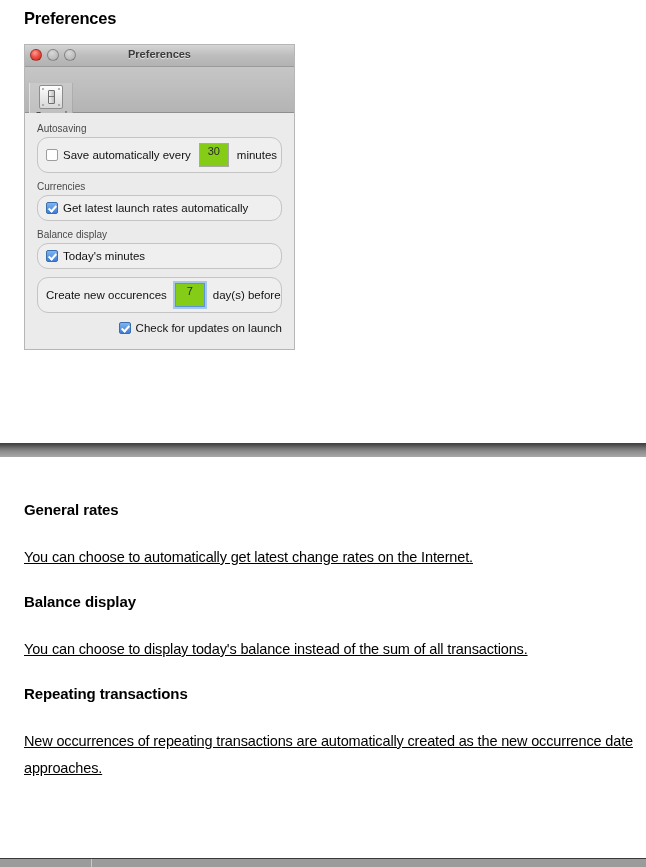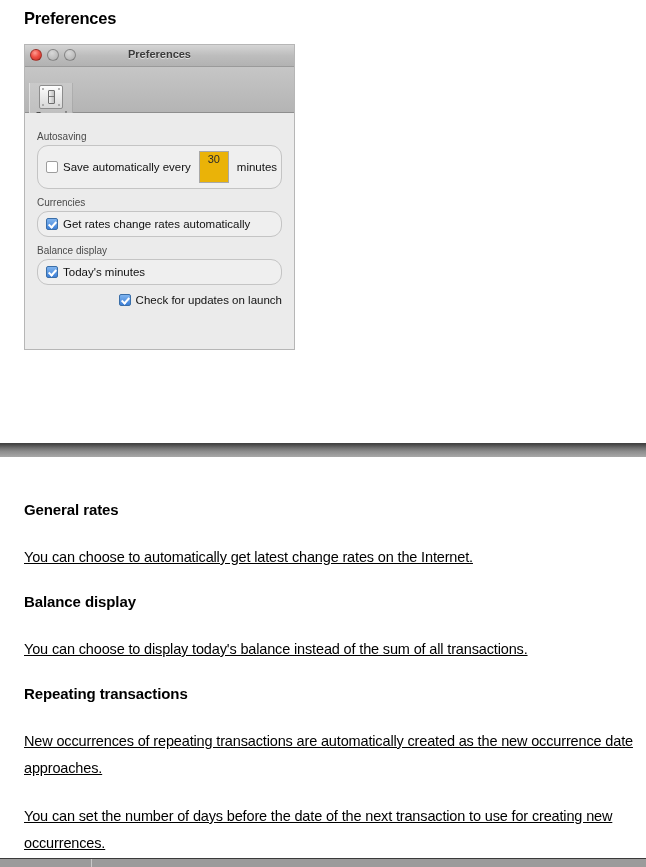--- a/index.html
+++ b/index.html
@@ -154,21 +154,20 @@
     height: 235px;
     padding: 10px 12px 0 12px;
     box-sizing: border-box;
   }
 
   .group-label {
     font-size: 10px;
     color: #4a4a4a;
     margin-bottom: 2px;
     line-height: 12px;
-    margin-top: 8px;
   }
   .group-box {
     border: 1px solid #c4c4c4;
     background: #efefef;
     border-radius: 11px;
     padding: 5px 8px;
     box-sizing: border-box;
     display: flex;
     align-items: center;
     margin-bottom: 8px;
@@ -205,22 +204,22 @@
 
   .cb-label {
     font-size: 11.5px;
     color: #111111;
     line-height: 14px;
     white-space: nowrap;
   }
 
   .num-field {
     width: 30px;
-    height: 32px;
-    background: #eab308;
+    height: 24px;
+    background: #84cc16;
     border: 1px solid #a8a8a8;
     box-sizing: border-box;
     text-align: center;
     font-size: 11px;
     line-height: 14px;
     color: #2a2a2a;
     flex: none;
   }
   .num-field.focused {
     border: 1px solid #5a93d6;
@@ -337,29 +336,34 @@
     <div class="group-box">
       <span class="cb off"></span>
       <span class="cb-label">Save automatically every</span>
       <span class="num-field sp-l">30</span>
       <span class="inline-text sp-l">minutes</span>
     </div>
 
     <div class="group-label">Currencies</div>
     <div class="group-box">
       <span class="cb on"></span>
-      <span class="cb-label">Get rates change rates automatically</span>
+      <span class="cb-label">Get latest launch rates automatically</span>
     </div>
 
     <div class="group-label">Balance display</div>
     <div class="group-box">
       <span class="cb on"></span>
       <span class="cb-label">Today's minutes</span>
     </div>
 
+    <div class="group-box">
+      <span class="inline-text sp-r">Create new occurences</span>
+      <span class="num-field focused">7</span>
+      <span class="inline-text sp-l">day(s) before</span>
+    </div>
 
     <div class="footer-check">
       <span class="cb on"></span>
       <span class="cb-label">Check for updates on launch</span>
     </div>
 
   </div>
 </div>
 
 <div class="separator"></div>
@@ -373,19 +377,18 @@
   <div class="gap-p"></div>
   <h2>Balance display</h2>
   <div class="gap-h"></div>
   <p>You can choose to display today's balance instead of the sum of all transactions.</p>
 
   <div class="gap-p"></div>
   <h2>Repeating transactions</h2>
   <div class="gap-h"></div>
   <p>New occurrences of repeating transactions are automatically created as the new occurrence date approaches.</p>
   <div class="gap-p"></div>
-  <p>You can set the number of days before the date of the next transaction to use for creating new occurrences.</p>
 
 </div>
 
 <div class="bottom-edge">
   <div class="vrule"></div>
 </div>
 
 </body></html>

